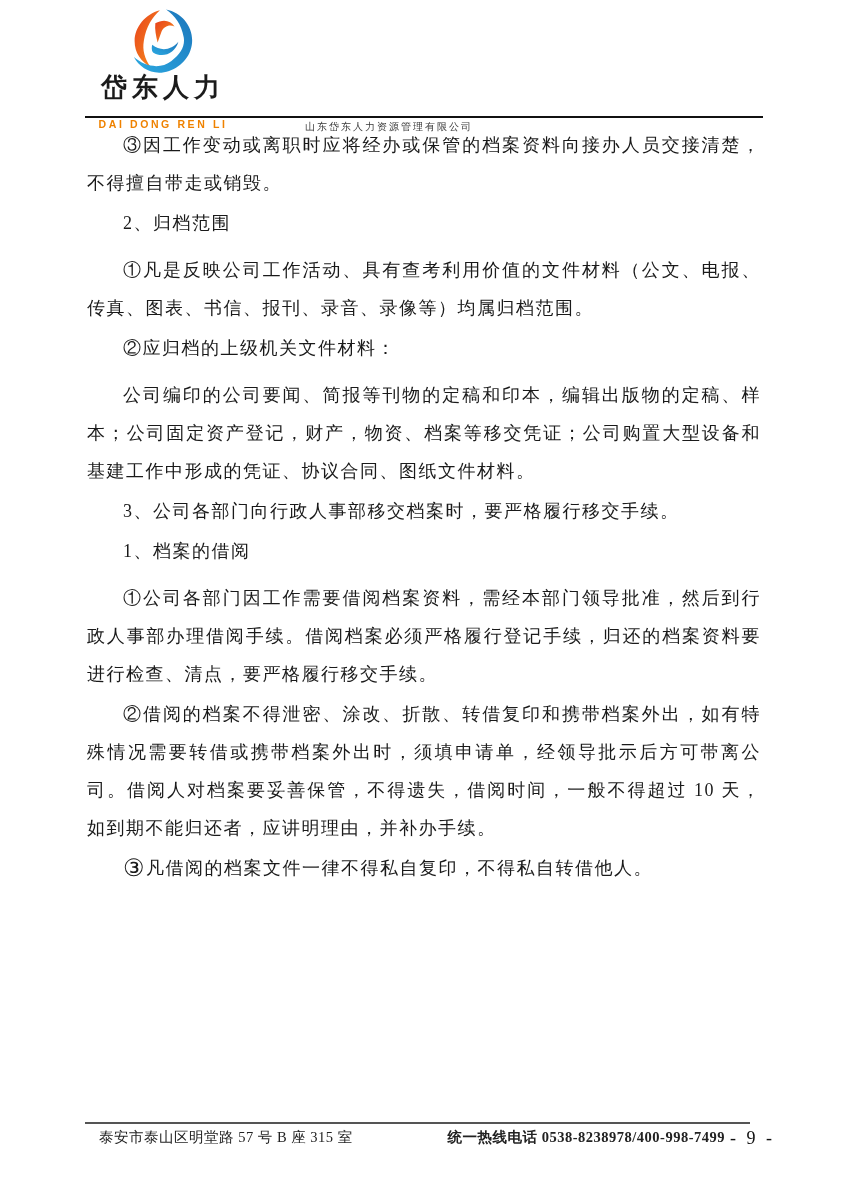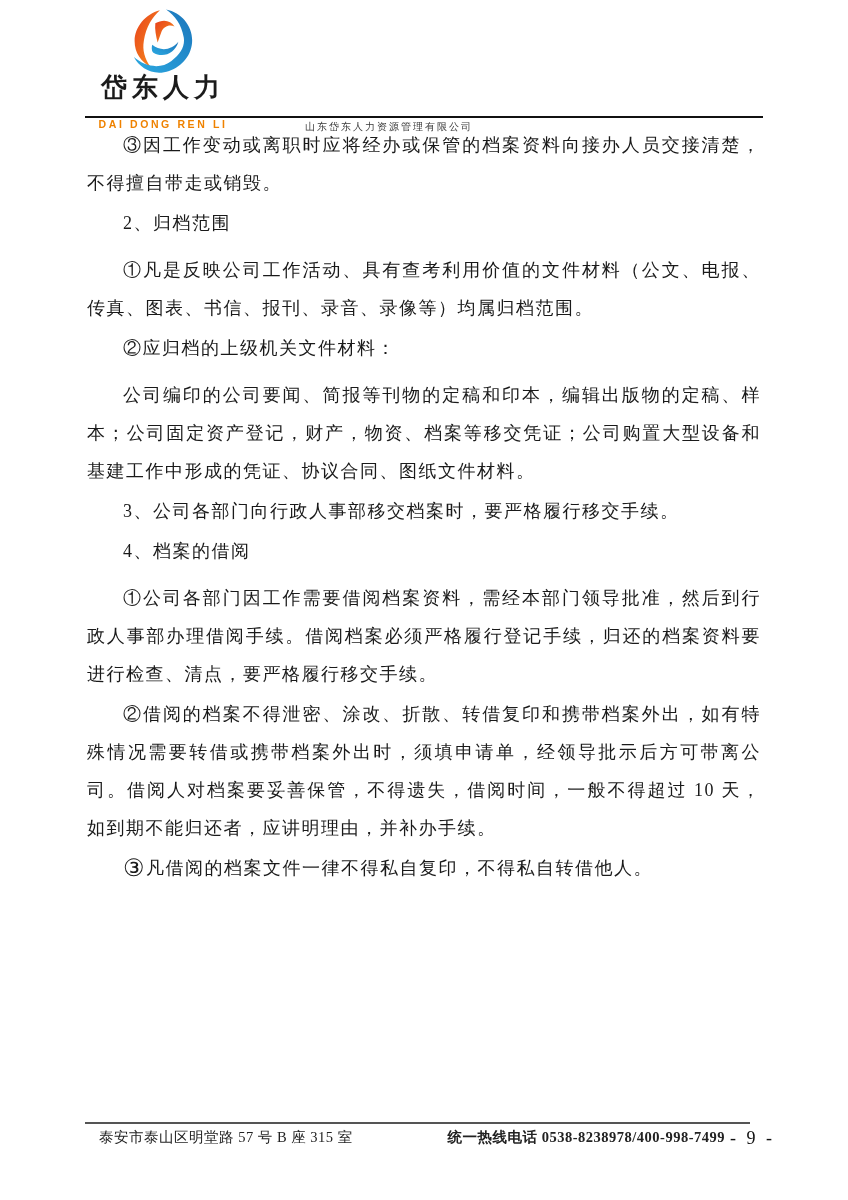--- a/index.html
+++ b/index.html
@@ -110,21 +110,21 @@
     <div class="header-rule"></div>
   </div>
 
   <div class="body-text">
       <p>③因工作变动或离职时应将经办或保管的档案资料向接办人员交接清楚，不得擅自带走或销毁。</p>
       <p>2、归档范围</p>
       <p class="gap">①凡是反映公司工作活动、具有查考利用价值的文件材料（公文、电报、传真、图表、书信、报刊、录音、录像等）均属归档范围。</p>
       <p>②应归档的上级机关文件材料：</p>
       <p class="gap">公司编印的公司要闻、简报等刊物的定稿和印本，编辑出版物的定稿、样本；公司固定资产登记，财产，物资、档案等移交凭证；公司购置大型设备和基建工作中形成的凭证、协议合同、图纸文件材料。</p>
       <p>3、公司各部门向行政人事部移交档案时，要严格履行移交手续。</p>
-      <p>4、档案的借阅</p>
+      <p>1、档案的借阅</p>
       <p class="gap">①公司各部门因工作需要借阅档案资料，需经本部门领导批准，然后到行政人事部办理借阅手续。借阅档案必须严格履行登记手续，归还的档案资料要进行检查、清点，要严格履行移交手续。</p>
       <p>②借阅的档案不得泄密、涂改、折散、转借复印和携带档案外出，如有特殊情况需要转借或携带档案外出时，须填申请单，经领导批示后方可带离公司。借阅人对档案要妥善保管，不得遗失，借阅时间，一般不得超过 10 天，如到期不能归还者，应讲明理由，并补办手续。</p>
       <p><span class="big-mark">③</span>凡借阅的档案文件一律不得私自复印，不得私自转借他人。</p>
     </div>
 
   <div class="footer-rule"></div>
   <div class="footer-bar">
     <span class="footer-address">泰安市泰山区明堂路 57 号 B 座 315 室</span>
     <span class="footer-hotline">统一热线电话 0538-8238978/400-998-7499</span>
   </div>

